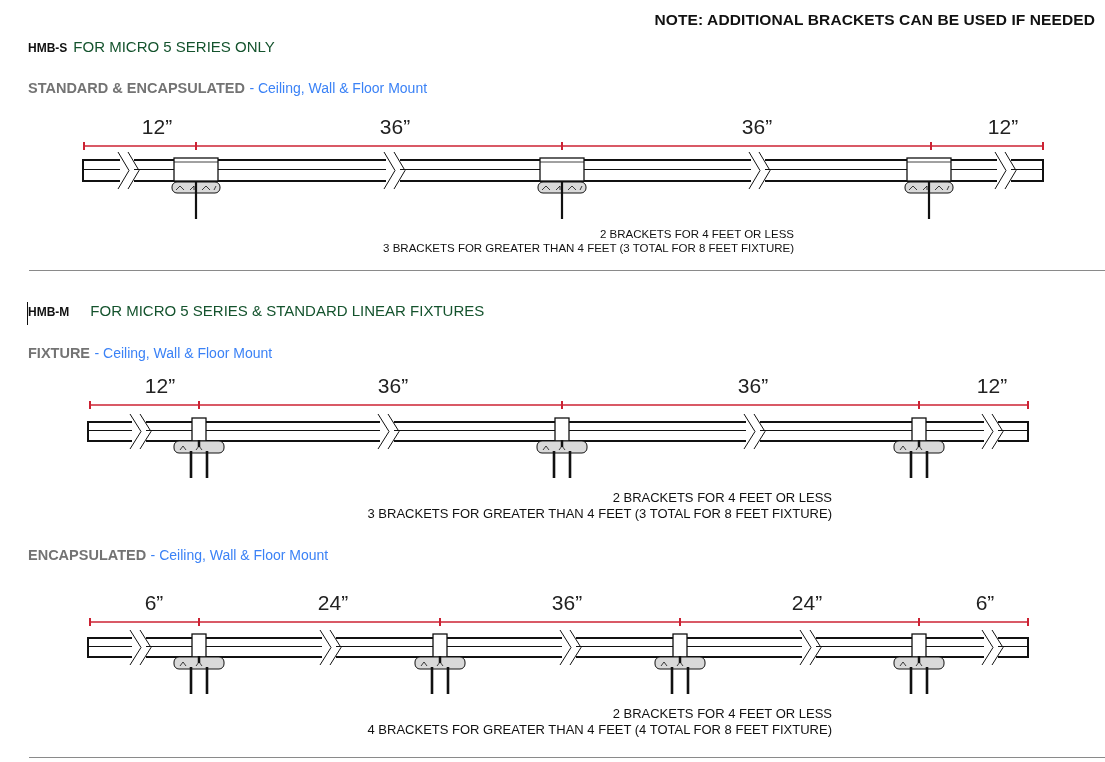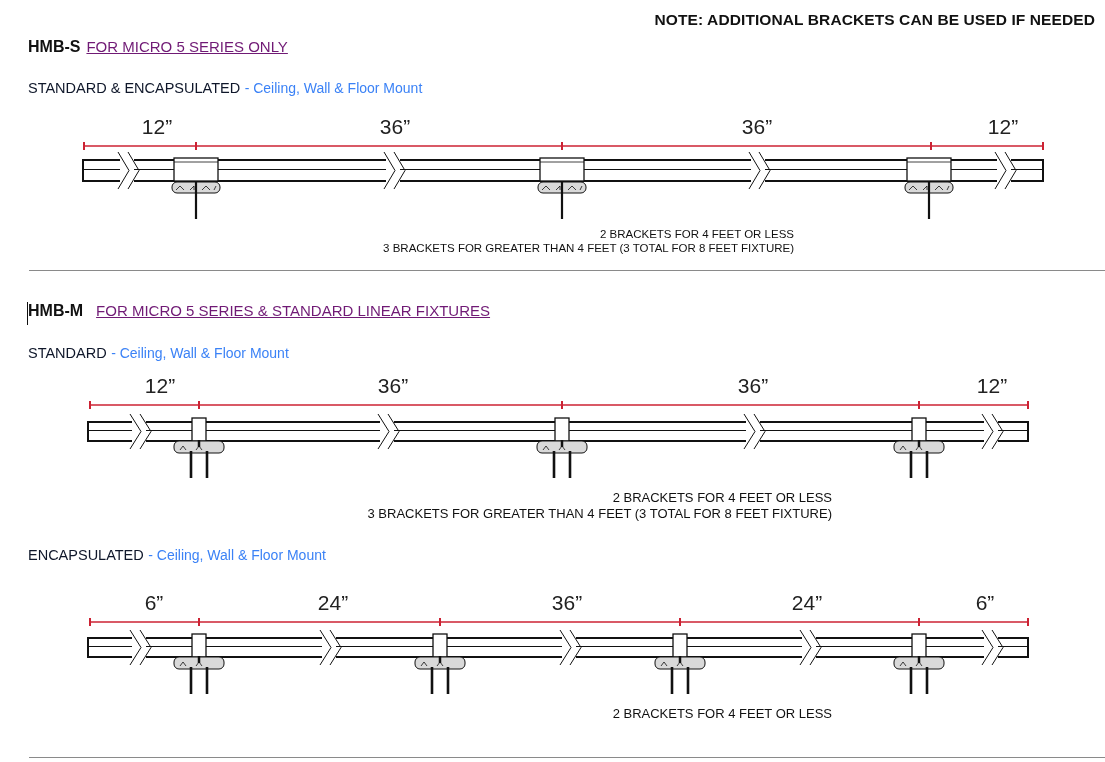--- a/index.html
+++ b/index.html
@@ -1,21 +1,21 @@
 <!DOCTYPE html>
 <html><head>
 <meta charset="utf-8">
 <style>
   html, body { margin: 0; padding: 0; background: #ffffff; }
   body { width: 1105px; height: 762px; position: relative; overflow: hidden; font-family: "Liberation Sans", sans-serif; color: #111; }
   .abs { position: absolute; white-space: nowrap; }
   .note { top: 11px; right: 10px; font-size: 15.5px; font-weight: bold; letter-spacing: 0.1px; color: #111; }
-  .model { font-size: 16px; font-weight: bold; color: #111; }
-  .model-sub { font-size: 15px; font-weight: normal; color: #701a75; margin-left: 6px; text-decoration: underline; }
-  .mount { font-size: 14.5px; font-weight: normal; color: #0f172a; }
+  .model { font-size: 12px; font-weight: bold; color: #111; }
+  .model-sub { font-size: 15px; font-weight: normal; color: #14532d; margin-left: 6px; }
+  .mount { font-size: 14.5px; font-weight: bold; color: #737373; }
   .mount-sub { font-size: 14px; font-weight: normal; color: #3b82f6; }
   .notes { font-size: 11.5px; color: #111; text-align: right; line-height: 14px; }
   .notes2 { font-size: 13px; line-height: 16px; }
   .divider { position: absolute; height: 1px; background: #8a8a8a; }
   .cursor { position: absolute; width: 1px; background: #111; }
   svg { position: absolute; left: 0; top: 0; }
   .dimlabel { font-family: "Liberation Sans", sans-serif; font-size: 21px; fill: #222; text-anchor: middle; }
 </style>
 </head>
 <body>
@@ -29,35 +29,36 @@
   <span class="mount">STANDARD &amp; ENCAPSULATED</span> <span class="mount-sub">- Ceiling, Wall &amp; Floor Mount</span>
 </div>
 <div class="abs notes" style="left:380px; top:227px; width:414px;">
   <div>2 BRACKETS FOR 4 FEET OR LESS</div>
   <div>3 BRACKETS FOR GREATER THAN 4 FEET (3 TOTAL FOR 8 FEET FIXTURE)</div>
 </div>
 <div class="divider" style="left:29px; top:270px; width:1076px;"></div>
 
 <div class="cursor" style="left:27px; top:302px; height:23px;"></div>
 <div class="abs" style="left:28px; top:302px;">
-  <span class="model">HMB-M</span><span class="model-sub" style="margin-left:13px;">FOR MICRO 5 SERIES &amp; STANDARD LINEAR FIXTURES</span>
+  <span class="model">HMB-M</span><span class="model-sub" style="margin-left:21px;">FOR MICRO 5 SERIES &amp; STANDARD LINEAR FIXTURES</span>
 </div>
 <div class="abs" style="left:28px; top:344px;">
-  <span class="mount">STANDARD</span> <span class="mount-sub">- Ceiling, Wall &amp; Floor Mount</span>
+  <span class="mount">FIXTURE</span> <span class="mount-sub">- Ceiling, Wall &amp; Floor Mount</span>
 </div>
 <div class="abs notes notes2" style="left:330px; top:490px; width:502px;">
   <div>2 BRACKETS FOR 4 FEET OR LESS</div>
   <div>3 BRACKETS FOR GREATER THAN 4 FEET (3 TOTAL FOR 8 FEET FIXTURE)</div>
 </div>
 
 <div class="abs" style="left:28px; top:546px;">
   <span class="mount">ENCAPSULATED</span> <span class="mount-sub">- Ceiling, Wall &amp; Floor Mount</span>
 </div>
 <div class="abs notes notes2" style="left:330px; top:706px; width:502px;">
   <div>2 BRACKETS FOR 4 FEET OR LESS</div>
+  <div>4 BRACKETS FOR GREATER THAN 4 FEET (4 TOTAL FOR 8 FEET FIXTURE)</div>
 </div>
 <div class="divider" style="left:29px; top:757px; width:1076px;"></div>
 
 <svg id="diagrams" width="1105" height="762" viewBox="0 0 1105 762">
     <g>
       <g>
         <line x1="84" y1="146" x2="1043" y2="146" stroke="#cc2233" stroke-width="1.3"></line>
         <line x1="84" y1="142" x2="84" y2="150" stroke="#cc2233" stroke-width="2"></line>
         <line x1="196" y1="142" x2="196" y2="150" stroke="#cc2233" stroke-width="2"></line>
         <line x1="562" y1="142" x2="562" y2="150" stroke="#cc2233" stroke-width="2"></line>

